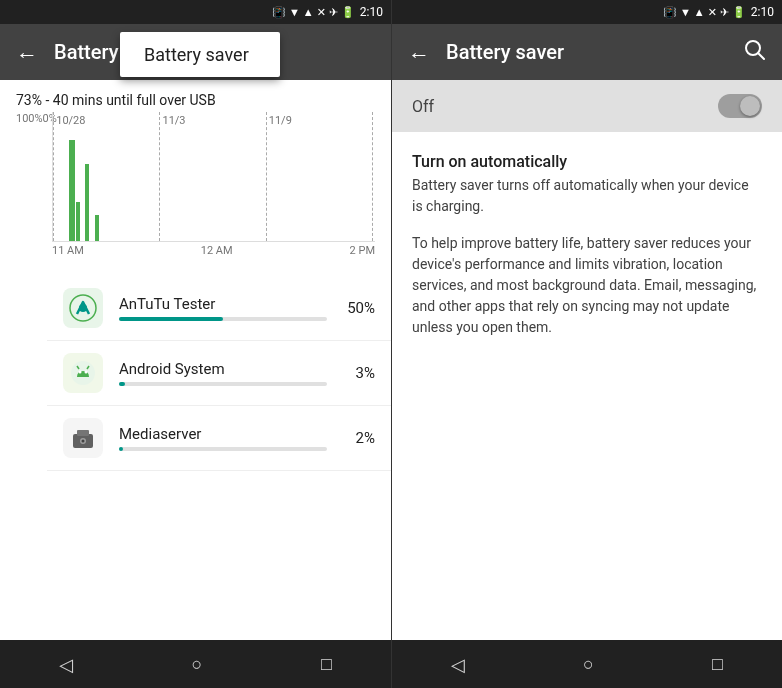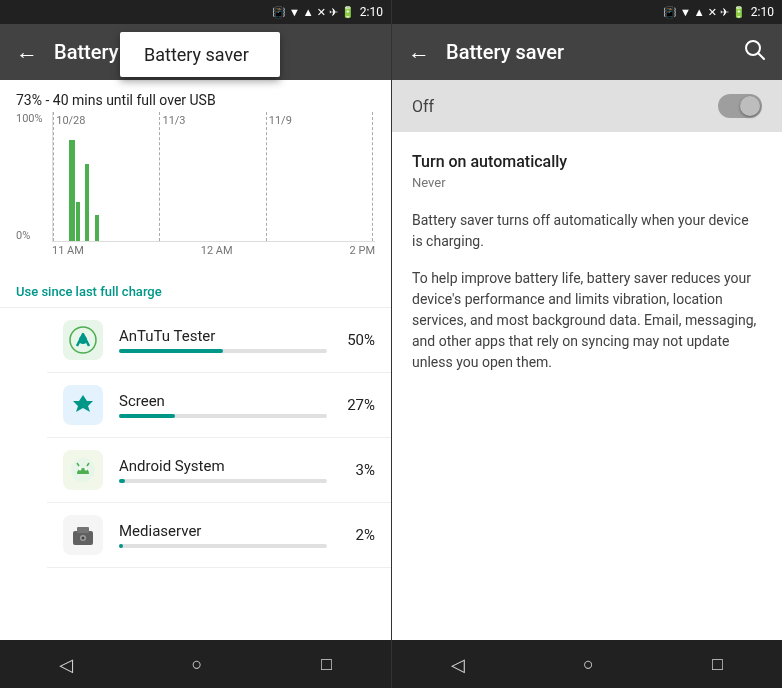--- a/index.html
+++ b/index.html
@@ -75,21 +75,21 @@
       height: 160px;
       margin-bottom: 4px;
     }
 
     .chart-labels-y {
       position: absolute;
       left: 16px;
       top: 0;
       height: 130px;
       display: flex;
-      flex-direction: column;
+      flex-direction: row;
       justify-content: space-between;
     }
 
     .chart-labels-y span {
       font-size: 11px;
       color: #757575;
     }
 
     .chart-container {
       margin-left: 36px;
@@ -389,55 +389,40 @@
       <div class="chart-bar" style="left:10%;height:60%;background:#4CAF50;width:4px;"></div>
       <div class="chart-bar" style="left:13%;height:20%;background:#4CAF50;width:4px;"></div>
     </div>
     <div class="chart-x-labels">
       <span>11 AM</span>
       <span>12 AM</span>
       <span>2 PM</span>
     </div>
   </div>
 
-  <div class="use-since">Use since last full charge</div>
 
   <div class="app-list">
 
     <div class="app-item">
       <div class="app-icon antutu-icon">
         <svg width="28" height="28" viewBox="0 0 28 28">
           <circle cx="14" cy="14" r="13" fill="#e8f5e9" stroke="#4CAF50" stroke-width="1.5"></circle>
           <path d="M8 20 L14 8 L20 20" stroke="#009688" stroke-width="2.5" fill="none" stroke-linejoin="round"></path>
           <circle cx="14" cy="14" r="4" fill="#009688"></circle>
         </svg>
       </div>
       <div class="app-info">
         <div class="app-name">AnTuTu Tester</div>
         <div class="app-bar-container">
           <div class="app-bar-fill" style="width:50%;"></div>
         </div>
       </div>
       <span class="app-pct">50%</span>
     </div>
 
-    <div class="app-item">
-      <div class="app-icon" style="background:#e3f2fd;">
-        <svg width="28" height="28" viewBox="0 0 28 28">
-          <polygon points="14,4 18,10 24,10 19,15 21,21 14,17 7,21 9,15 4,10 10,10" fill="#009688"></polygon>
-        </svg>
-      </div>
-      <div class="app-info">
-        <div class="app-name">Screen</div>
-        <div class="app-bar-container">
-          <div class="app-bar-fill" style="width:27%;"></div>
-        </div>
-      </div>
-      <span class="app-pct">27%</span>
-    </div>
 
     <div class="app-item">
       <div class="app-icon" style="background:#f1f8e9;">
         <svg width="28" height="28" viewBox="0 0 28 28">
           <circle cx="14" cy="14" r="12" fill="#e8f5e9"></circle>
           <path d="M8 18 Q8 12 14 12 Q20 12 20 18" fill="#4CAF50"></path>
           <circle cx="11" cy="13" r="1.5" fill="#fff"></circle>
           <circle cx="17" cy="13" r="1.5" fill="#fff"></circle>
           <line x1="10" y1="10" x2="8" y2="7" stroke="#4CAF50" stroke-width="1.5"></line>
           <line x1="18" y1="10" x2="20" y2="7" stroke="#4CAF50" stroke-width="1.5"></line>
@@ -504,21 +489,20 @@
     </span>
   </div>
 
   <div class="toggle-row">
     <span class="toggle-label">Off</span>
     <div class="toggle-switch"></div>
   </div>
 
   <div class="right-content">
     <div class="setting-title">Turn on automatically</div>
-    <div class="setting-sub">Never</div>
 
     <div class="info-text">Battery saver turns off automatically when your device is charging.</div>
     <div class="info-text">To help improve battery life, battery saver reduces your device's performance and limits vibration, location services, and most background data. Email, messaging, and other apps that rely on syncing may not update unless you open them.</div>
   </div>
 
   <div class="bottom-nav" style="margin-top:auto;">
     <span class="nav-btn">◁</span>
     <span class="nav-btn">○</span>
     <span class="nav-btn">□</span>
   </div>

